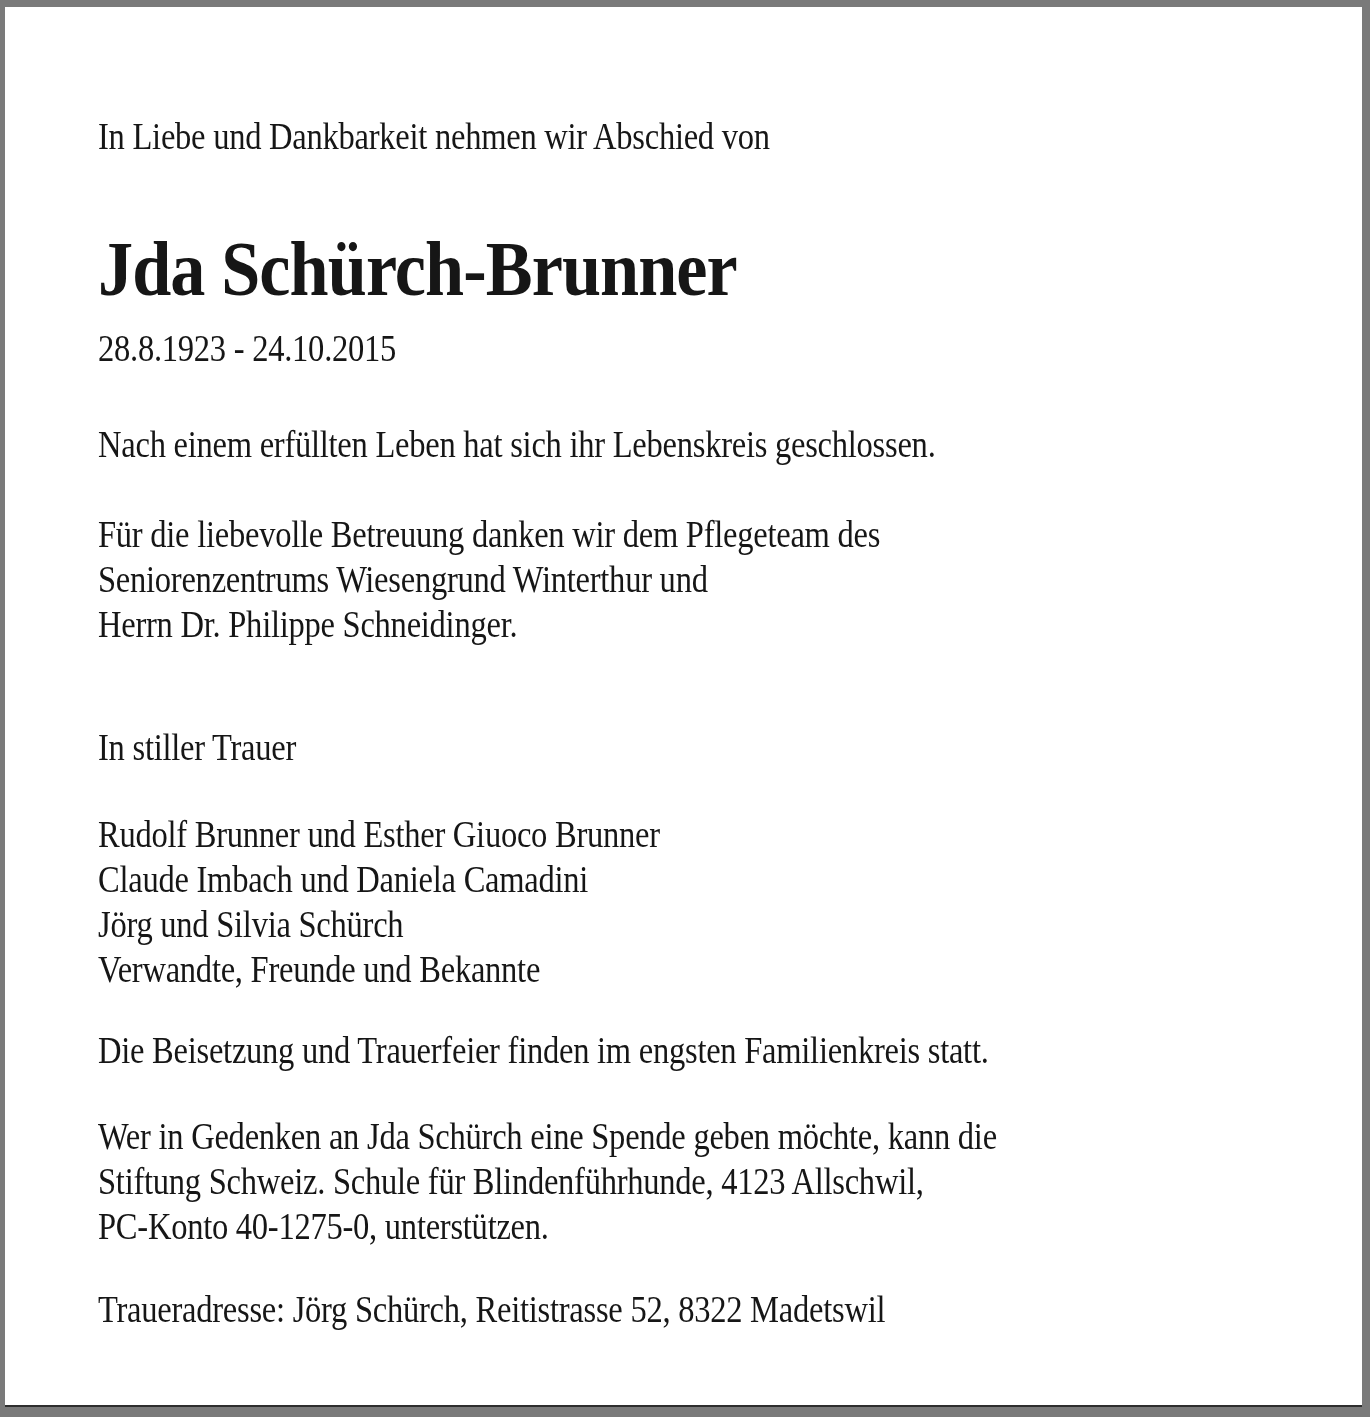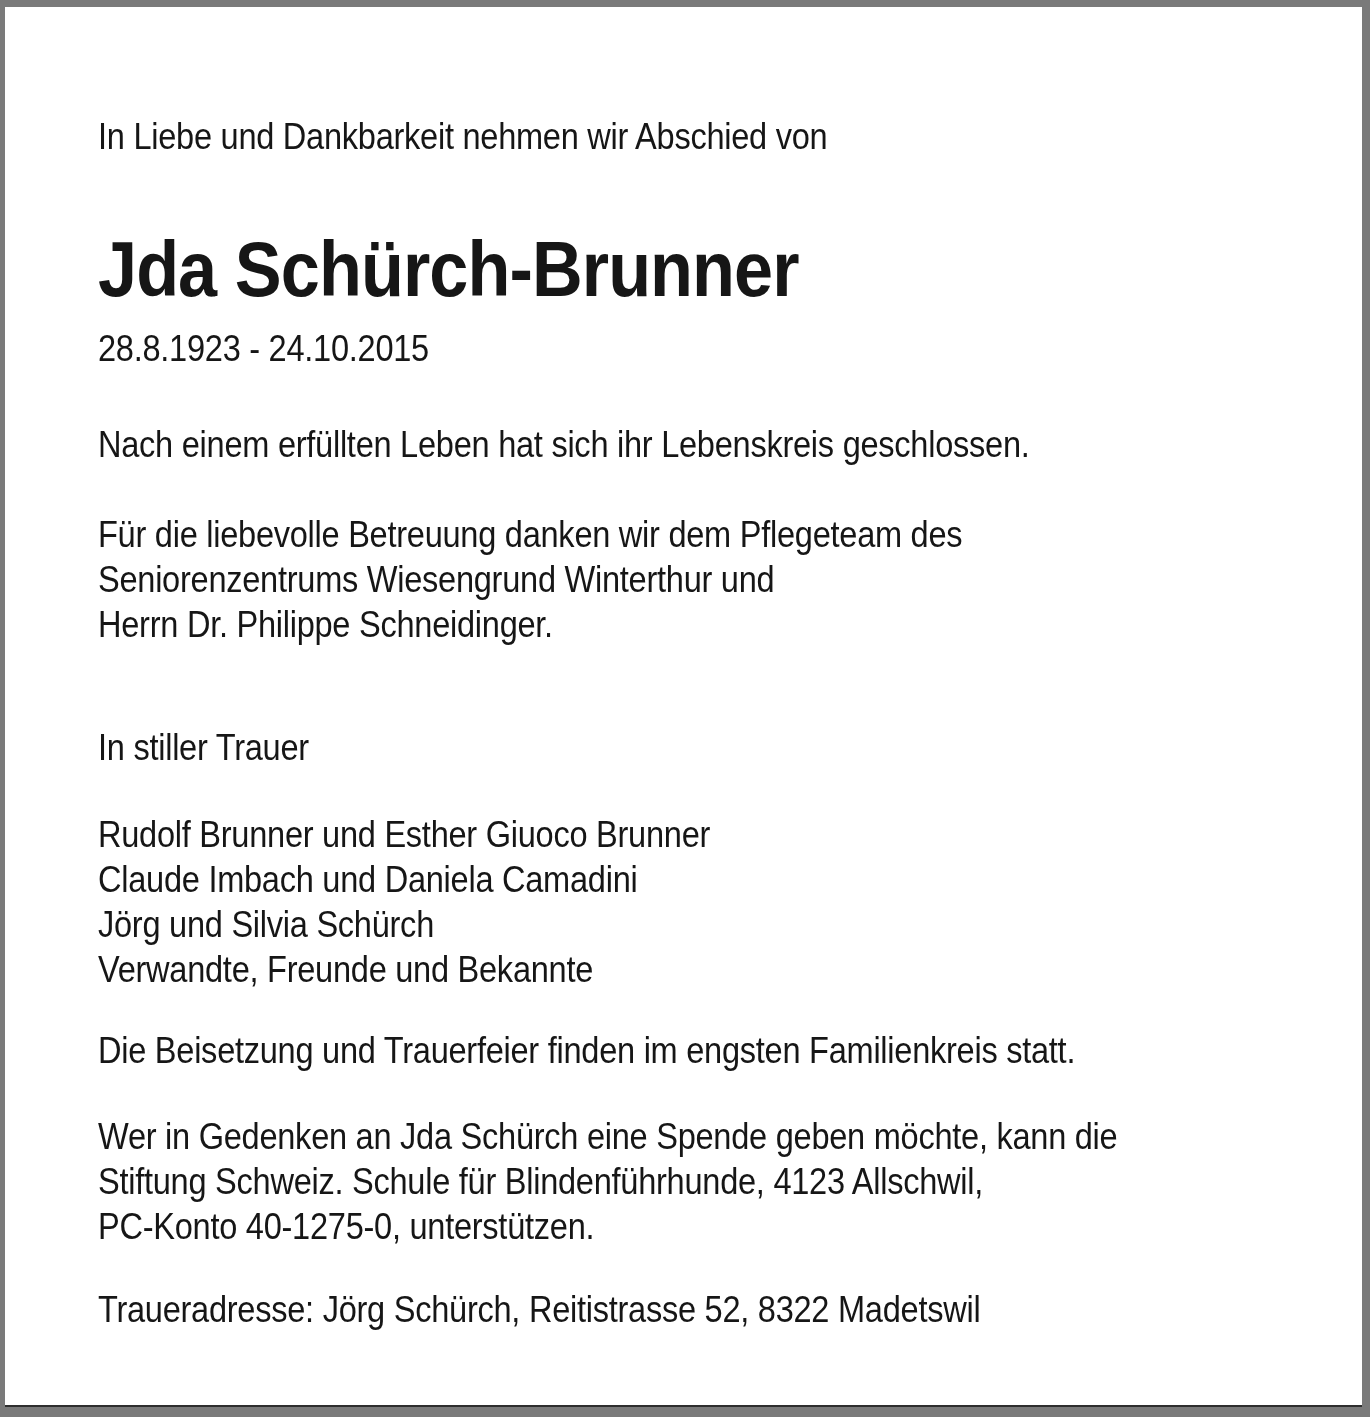--- a/index.html
+++ b/index.html
@@ -5,21 +5,21 @@
   html, body { margin: 0; padding: 0; background: #ffffff; }
   .page {
     position: relative;
     width: 1370px;
     height: 1417px;
     box-sizing: border-box;
     background: #ffffff;
     border-style: solid;
     border-color: #7a7a7a;
     border-width: 7px 8px 10px 5px;
-    font-family: Liberation Sans, sans-serif;
+    font-family: Liberation Serif, serif;
     color: #161616;
     overflow: hidden;
   }
   
   .page::after {
     content: "";
     position: absolute;
     left: 0;
     right: -8px;
     bottom: 0;

